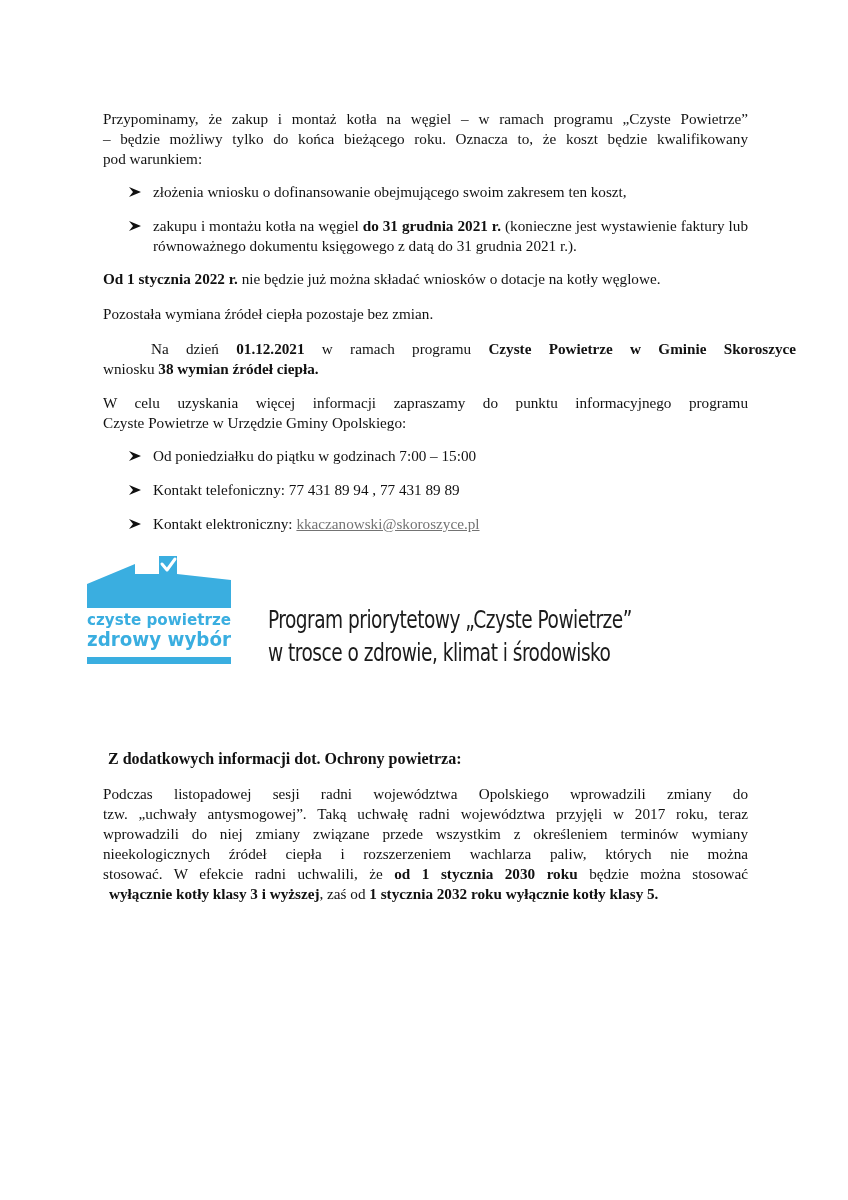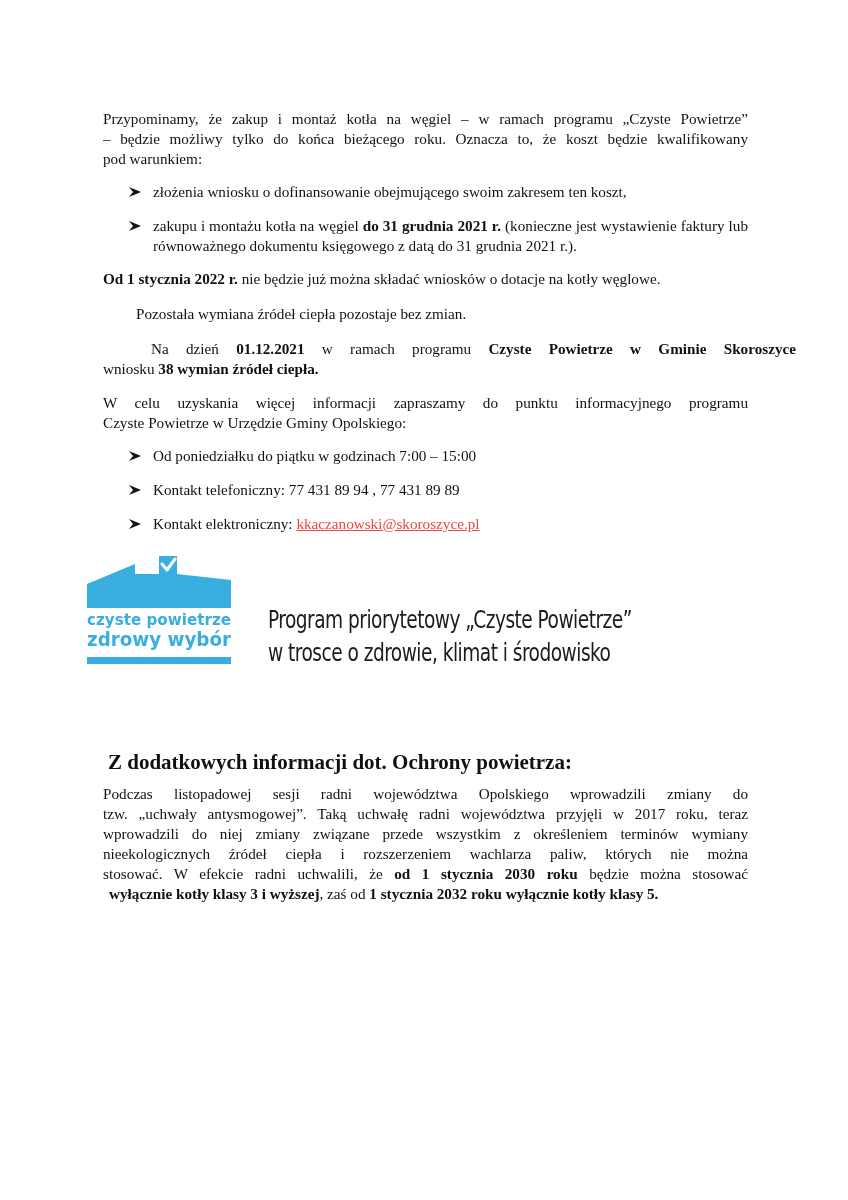--- a/index.html
+++ b/index.html
@@ -7,25 +7,25 @@
          font-family:"Liberation Serif", "DejaVu Serif", serif; color:#111; }
   .page { position:absolute; left:0; top:0; width:848px; height:1200px; }
   .p { position:absolute; left:103px; width:645px; font-size:15.2px; line-height:20px; }
   .just { text-align:justify; text-align-last:auto; }
   .justfull { text-align:justify; text-align-last:justify; }
   b { font-weight:bold; }
   .bullet { position:absolute; left:128px; font-size:15.2px; line-height:20px; }
   .bullet .arrow { position:absolute; left:0; top:0; width:14px; height:20px; }
   .bullet .txt { position:absolute; left:25px; white-space:nowrap; }
   .bullet .txt.wrap { white-space:normal; width:595px; }
-  a.mail { color:#ef4444; text-decoration:underline; }
+  a.mail { color:#737373; text-decoration:underline; }
   .logo { position:absolute; left:87px; top:556px; width:144px; height:112px; }
   .slogan { position:absolute; left:268px; top:604px; font-family:"DejaVu Sans Condensed","DejaVu Sans", sans-serif;
             font-size:24px; line-height:33px; color:#1b1b1b; letter-spacing:-0.6px; transform:scaleX(0.86); transform-origin:left top; white-space:nowrap; }
-  .heading2 { position:absolute; left:108px; top:750px; font-size:21px; font-weight:bold; }
+  .heading2 { position:absolute; left:108px; top:750px; font-size:16px; font-weight:bold; }
 </style>
 </head>
 <body>
 
 <div class="page">
 
   <div class="p justfull" style="top:109px;">Przypominamy, że zakup i montaż kotła na węgiel – w ramach programu „Czyste Powietrze”</div>
   <div class="p" style="top:149px;">pod warunkiem:</div>
   <div class="p justfull" style="top:129px;">– będzie możliwy tylko do końca bieżącego roku. Oznacza to, że koszt będzie kwalifikowany</div>
 
@@ -37,21 +37,21 @@
   </div>
   <div class="bullet" style="top:216px;">
     <svg class="arrow" viewBox="0 0 14 20">
         <path d="M1 5 L13 10 L1 15 L5 10 Z" fill="#111"></path>
       </svg>
     <span class="txt wrap just"><span>zakupu i montażu kotła na węgiel </span><b>do 31 grudnia 2021 r.</b><span> (konieczne jest wystawienie faktury lub równoważnego dokumentu księgowego z datą do 31 grudnia 2021 r.).</span></span>
   </div>
 
   <div class="p" style="top:269px;"><b>Od 1 stycznia 2022 r.</b><span> nie będzie już można składać wniosków o dotacje na kotły węglowe.</span></div>
 
-  <div class="p" style="top:304px;margin-left:33px;">Pozostała wymiana źródeł ciepła pozostaje bez zmian.</div>
+  <div class="p" style="top:304px;">Pozostała wymiana źródeł ciepła pozostaje bez zmian.</div>
 
   <div class="p justfull" style="top:339px;margin-left:48px;"><span>Na dzień </span><b>01.12.2021</b><span> w ramach programu </span><b>Czyste Powietrze w  Gminie Skoroszyce</b></div>
   <div class="p" style="top:359px;"><span>wniosku </span><b>38 wymian źródeł ciepła.</b></div>
 
   <div class="p justfull" style="top:393px;">W celu uzyskania więcej informacji  zapraszamy do punktu informacyjnego programu</div>
   <div class="p" style="top:413px;">Czyste Powietrze w Urzędzie Gminy Opolskiego:</div>
 
   <div class="bullet" style="top:446px;">
     <svg class="arrow" viewBox="0 0 14 20">
         <path d="M1 5 L13 10 L1 15 L5 10 Z" fill="#111"></path>

